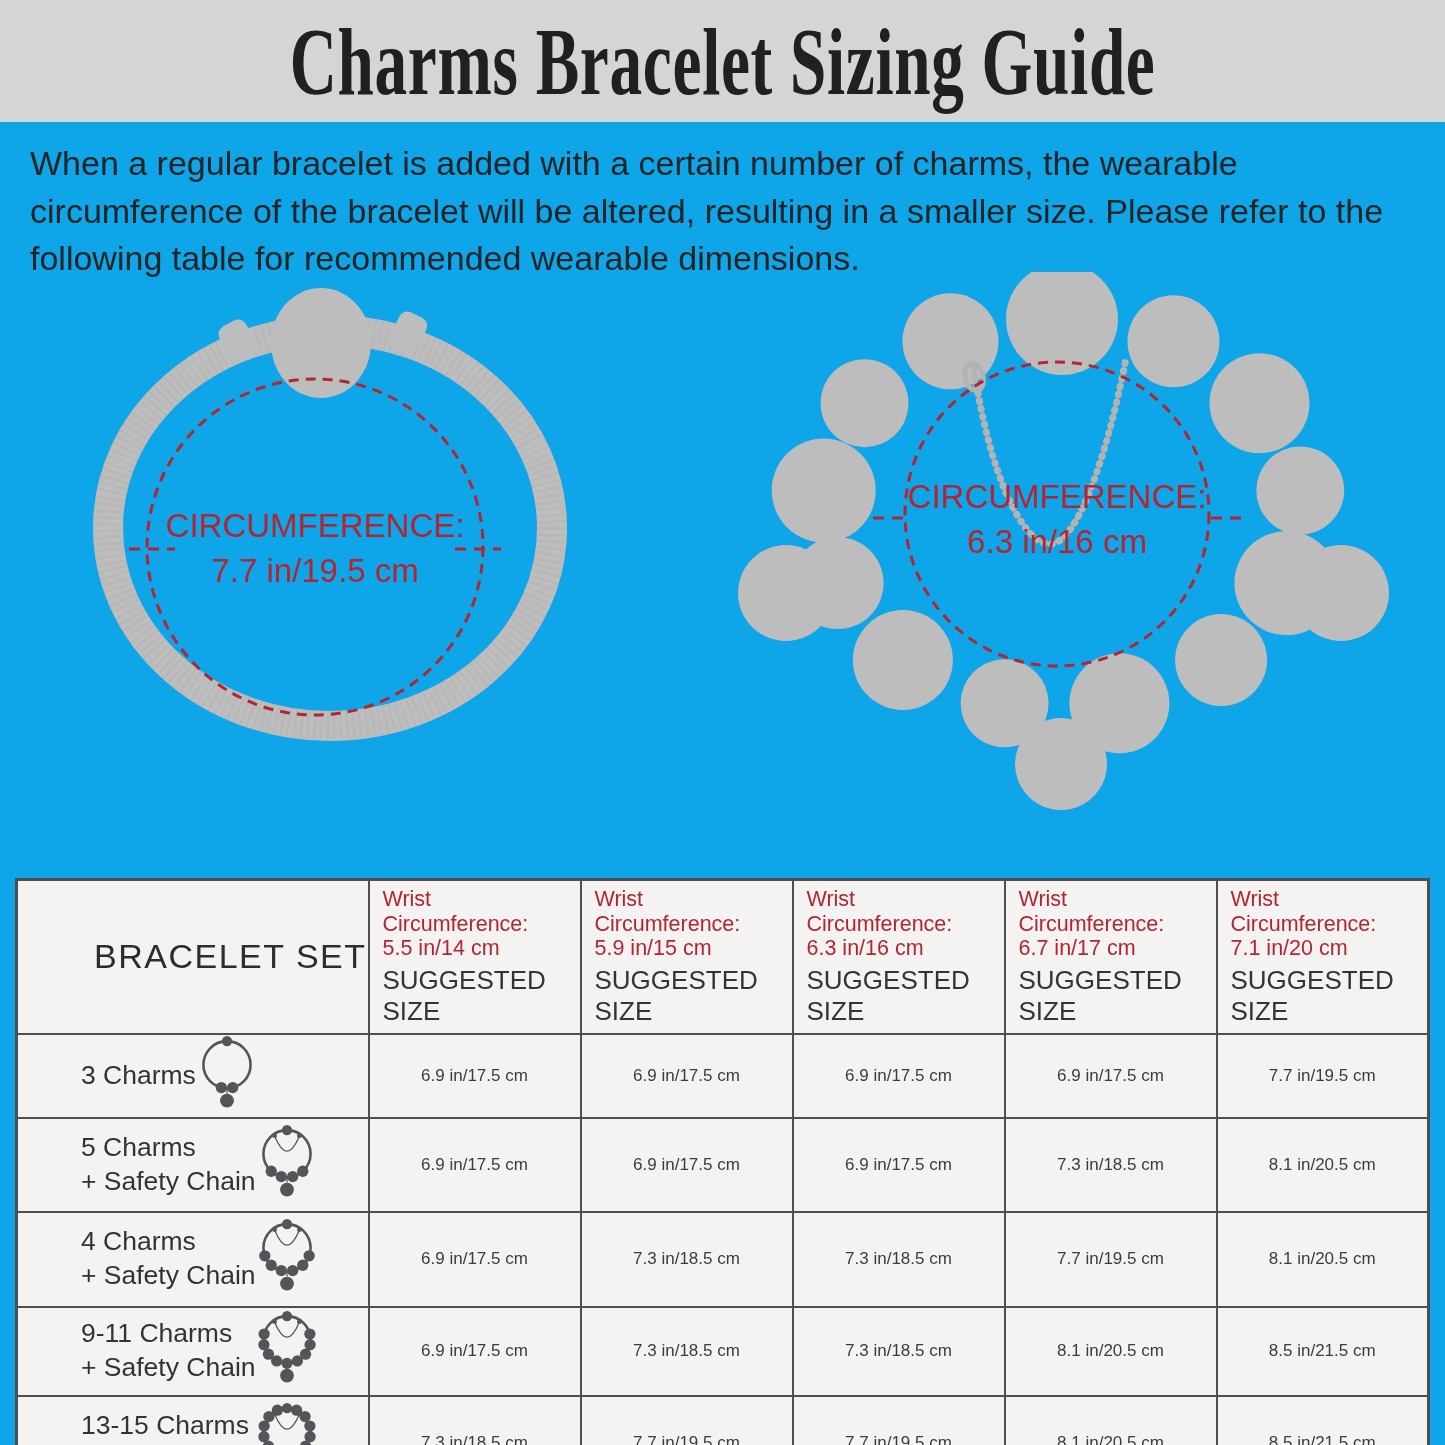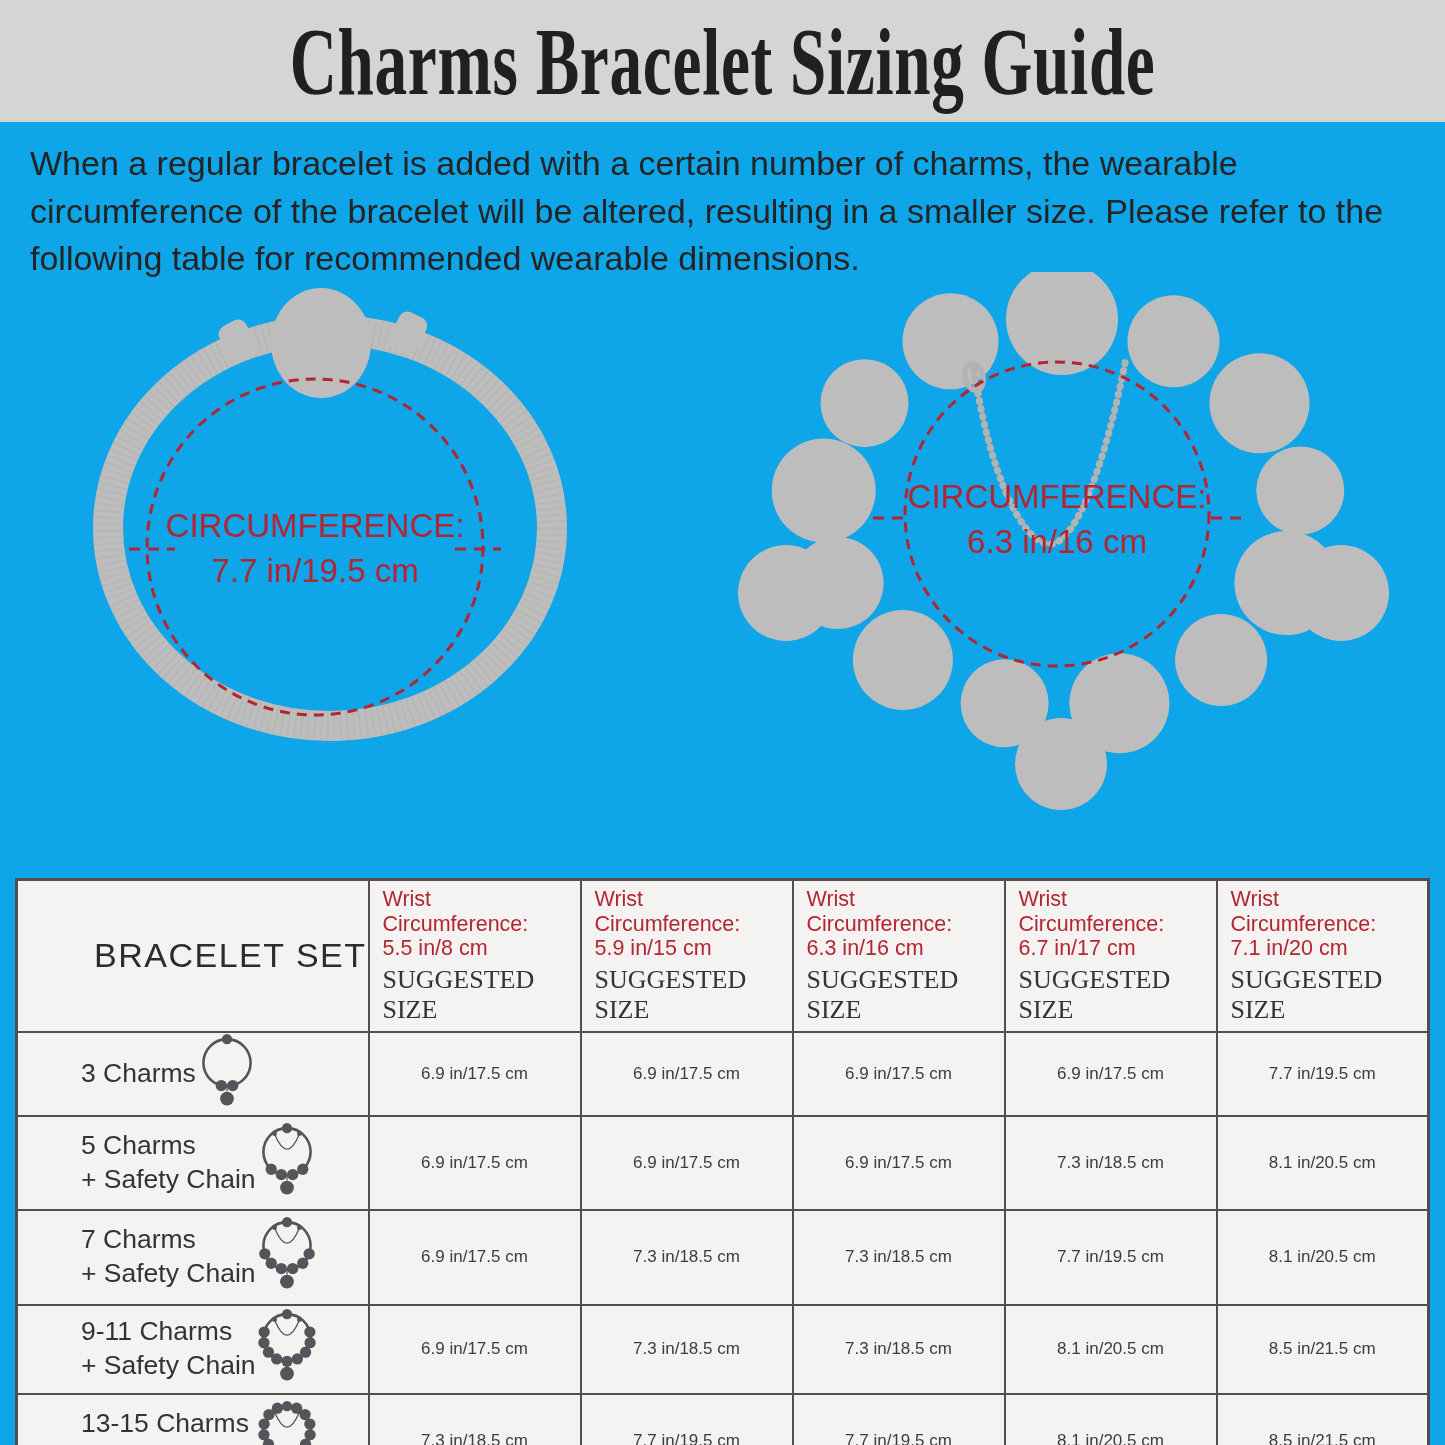--- a/index.html
+++ b/index.html
@@ -35,21 +35,21 @@
   .sizing-table th,.sizing-table td{border:2px solid #4f4f4f;vertical-align:middle;}
   thead tr{height:104px;}
   tbody tr:nth-child(1){height:80px;}
   tbody tr:nth-child(2){height:94px;}
   tbody tr:nth-child(3){height:95px;}
   tbody tr:nth-child(4){height:89px;}
   tbody tr:nth-child(5){height:95px;}
   .set-th{font-size:34px;font-weight:normal;letter-spacing:1.5px;color:#2c2c2c;text-align:right;}
   .size-th{text-align:left;padding:6px 8px 6px 13px;font-weight:normal;}
   .th-red{color:#b32531;font-size:21.5px;line-height:1.14;}
-  .th-dark{color:#343434;font-size:26px;margin-top:4px;font-family:Liberation Serif, serif;}
+  .th-dark{color:#343434;font-size:26px;margin-top:4px;}
   .set-wrap{display:flex;align-items:center;justify-content:flex-start;padding:0 24px 0 62px;}
   .set-label{font-size:26.5px;line-height:1.28;color:#333;}
   .set-icon{flex:0 0 auto;display:flex;align-items:center;}
   .size-td{text-align:center;font-size:17px;color:#3c3c3c;}
 </style>
 </head>
 <body>
 
 <div class="page">
 
@@ -123,21 +123,21 @@
       <col style="width:212px">
         <col style="width:212px">
     </colgroup>
     <thead>
       <tr>
         <th class="set-th">BRACELET SET</th>
 
     <th class="size-th">
       <div class="th-red">
         <div>Wrist Circumference:</div>
-        <div>5.5 in/8 cm</div>
+        <div>5.5 in/14 cm</div>
       </div>
       <div class="th-dark">SUGGESTED SIZE</div>
     </th>
 
     <th class="size-th">
       <div class="th-red">
         <div>Wrist Circumference:</div>
         <div>5.9 in/15 cm</div>
       </div>
       <div class="th-dark">SUGGESTED SIZE</div>
@@ -223,21 +223,21 @@
       <td class="size-td">6.9 in/17.5 cm</td>
       <td class="size-td">6.9 in/17.5 cm</td>
       <td class="size-td">7.3 in/18.5 cm</td>
       <td class="size-td">8.1 in/20.5 cm</td>
     </tr>
 
     <tr>
       <td class="set-td">
         <div class="set-wrap">
           <div class="set-label">
-            <div>7 Charms</div>
+            <div>4 Charms</div>
             <div>+ Safety Chain</div>
           </div>
           <span class="set-icon">
                 <svg viewBox="0 0 120 156" width="62" height="80">
                   <circle cx="60" cy="56" r="46" fill="none" stroke="#54545a" stroke-width="5"></circle>
                   <circle cx="60" cy="10" r="10" fill="#54545a"></circle>
                   <path d="M36 22 Q60 80 84 22" fill="none" stroke="#54545a" stroke-width="2.5"></path>
                   <circle cx="36" cy="21" r="4.5" fill="#54545a"></circle>
                   <circle cx="84" cy="21" r="4.5" fill="#54545a"></circle>
                   <circle cx="103.2" cy="71.7" r="11" fill="#54545a"></circle>

